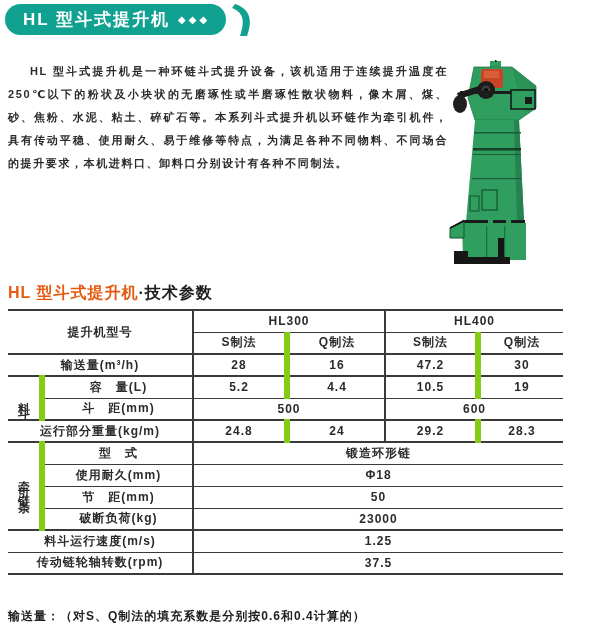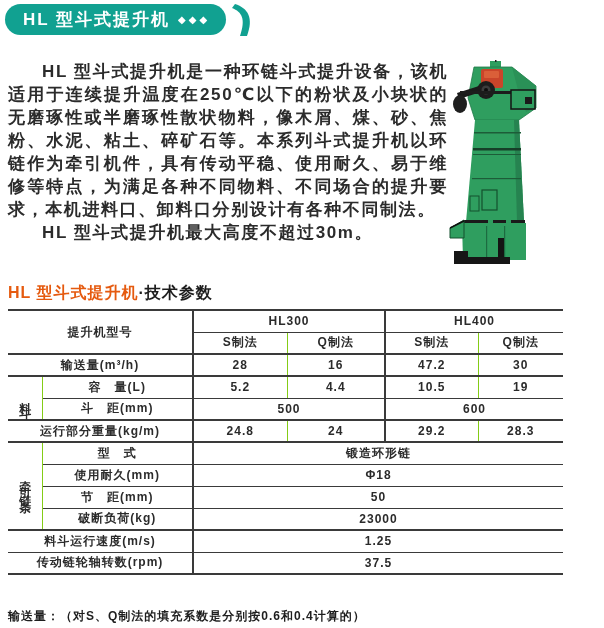--- a/index.html
+++ b/index.html
@@ -16,21 +16,21 @@
     background:#11a191; color:#fff; height:31px; line-height:31px;
     border-radius:16px; padding:0 16px 0 18px; font-weight:bold; font-size:17px;
     letter-spacing:2px; white-space:nowrap; display:flex; align-items:center; gap:8px;
   }
   .banner-diamonds { font-size:10px; letter-spacing:3px; line-height:31px; }
   .banner-swoosh { margin-left:5px; margin-top:0; }
 
   
   .intro { position:absolute; left:8px; top:60px; width:440px; }
   .intro p {
-    font-size:17px; line-height:23px; text-align:justify; text-indent:2em;
+    font-size:11px; line-height:23px; text-align:justify; text-indent:2em;
     letter-spacing:1.6px; color:#2b2b2b; font-weight:bold;
   }
   .intro p.second { margin-top:0; }
 
   
   .photo { position:absolute; left:448px; top:60px; width:120px; height:206px; }
 
   
   .section-heading {
     position:absolute; left:8px; top:283px; font-size:16px; font-weight:bold; letter-spacing:1px;
@@ -42,21 +42,21 @@
   .spec-table-wrap { position:absolute; left:8px; top:309px; }
   table.spec {
     border-collapse:collapse; table-layout:fixed; width:555px;
     border-top:2px solid #3a3a3a; border-bottom:2px solid #3a3a3a;
     font-size:12px; color:#2b2b2b;
   }
   table.spec td {
     height:22px; text-align:center; vertical-align:middle; padding:0;
     letter-spacing:1px; font-weight:bold;
   }
-  td.br1 { border-right:1px solid #84cc16; }
+  td.br1 { border-right:6px solid #84cc16; }
   td.br2 { border-right:2px solid #3a3a3a; }
   td.bb1 { border-bottom:1px solid #3a3a3a;margin-top:24px; }
   td.bb2 { border-bottom:2px solid #3a3a3a; }
   .vtext {
     writing-mode:vertical-lr; text-orientation:upright; display:inline-block;
     letter-spacing:5px; font-weight:bold;
   }
   .vtext.long { letter-spacing:7px; }
 
   
@@ -75,21 +75,20 @@
       <span>HL 型斗式提升机</span>
         <span class="banner-diamonds">◆◆◆</span>
     </div>
     <svg class="banner-swoosh" width="26" height="34" viewBox="0 0 26 34">
       <path d="M4,0 C17,4 23,14 16,32 L9,32 C15,15 11,8 1,4 Z" fill="#11a191"></path>
     </svg>
   </div>
 
   <div class="intro">
     <p>HL 型斗式提升机是一种环链斗式提升设备，该机适用于连续提升温度在250℃以下的粉状及小块状的无磨琢性或半磨琢性散状物料，像木屑、煤、砂、焦粉、水泥、粘土、碎矿石等。本系列斗式提升机以环链作为牵引机件，具有传动平稳、使用耐久、易于维修等特点，为满足各种不同物料、不同场合的提升要求，本机进料口、卸料口分别设计有各种不同制法。</p>
-    <p class="second">HL 型斗式提升机最大高度不超过30m。</p>
   </div>
 
   <div class="photo">
     <svg width="120" height="206" viewBox="0 0 120 206">
 
       <rect x="42" y="1" width="11" height="7" fill="#2f9e5f"></rect>
       <rect x="47" y="-1" width="1.5" height="3" fill="#222"></rect>
 
       <polygon points="26,7 64,7 88,26 88,48 71,60 27,60 20,38" fill="#2f9e5f" stroke="#1f7a47" stroke-width="0.8"></polygon>
       <polygon points="64,7 88,26 88,48 78,52 70,30" fill="#2a9157"></polygon>

